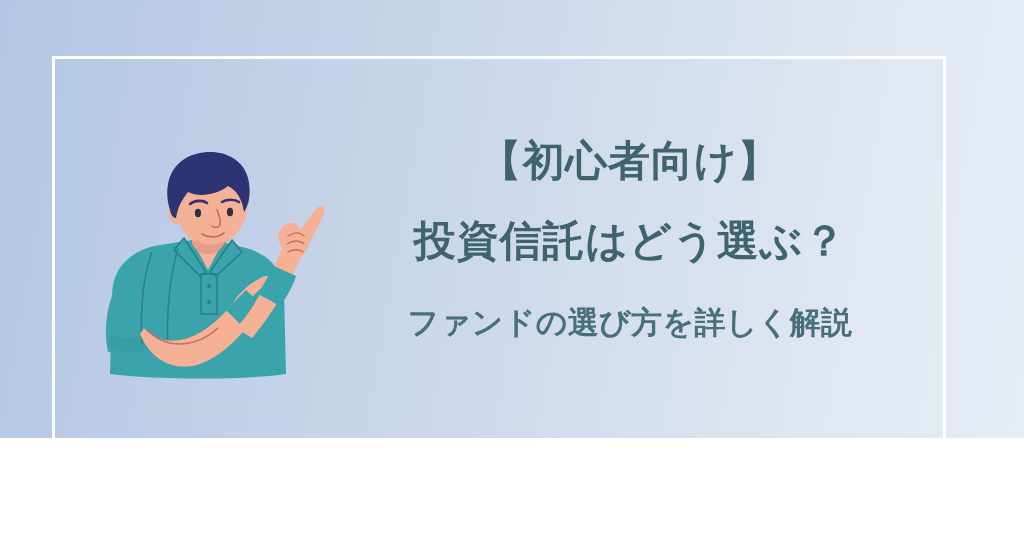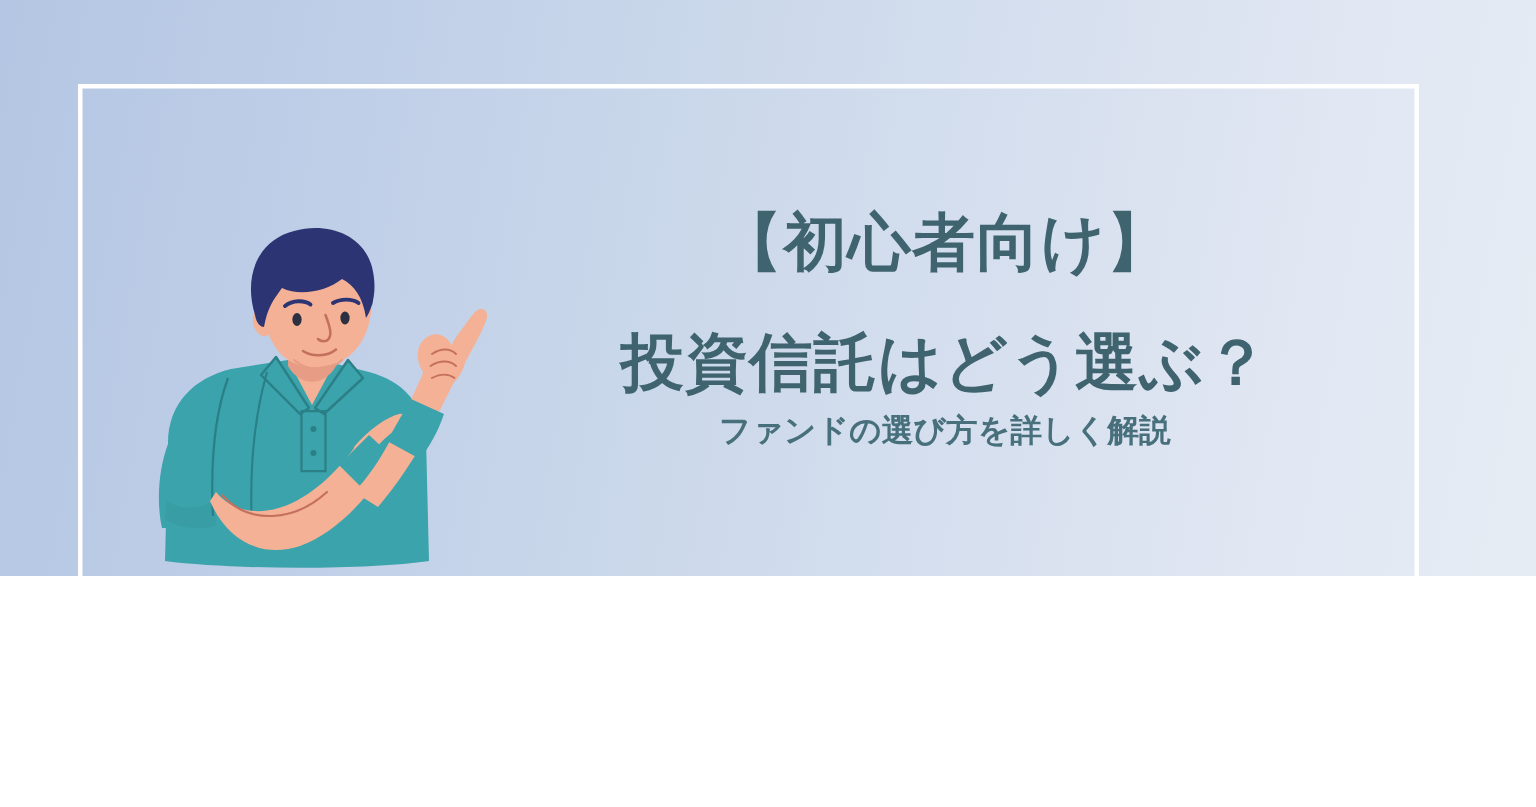--- a/index.html
+++ b/index.html
@@ -9,29 +9,30 @@
   body {
     width: 1024px;
     height: 538px;
     overflow: hidden;
     font-family: "Liberation Sans", "DejaVu Sans", sans-serif;
   }
 
   #banner {
     position: relative;
     width: 1024px;
-    height: 384px;
+    height: 438px;
     background: linear-gradient(100deg,
         #b4c6e3 0%,
         #bdcde7 18%,
         #c9d7ea 42%,
         #d7e0ef 66%,
         #e2e8f3 85%,
         #e6ecf4 100%);
     overflow: hidden;
+    font-family: Liberation Serif, serif;
   }
 
   
   #frame {
     position: absolute;
     left: 52px;
     top: 56px;
     width: 894px;
     height: 429px;
     border: 3px solid #ffffff;
@@ -73,21 +74,22 @@
   .headline-2 {
     font-size: 42px;
     font-weight: bold;
     line-height: 1.5;
     letter-spacing: 0.02em;
     color: #3f6470;
     white-space: nowrap;
     margin-top: 16px;
   }
   .subhead {
-    font-size: 21px;
+    margin-top: 28px;
+    font-size: 31px;
     font-weight: bold;
     line-height: 1.45;
     letter-spacing: 0.01em;
     color: #48707c;
     white-space: nowrap;
   }
 </style>
 </head>
 <body>
 

